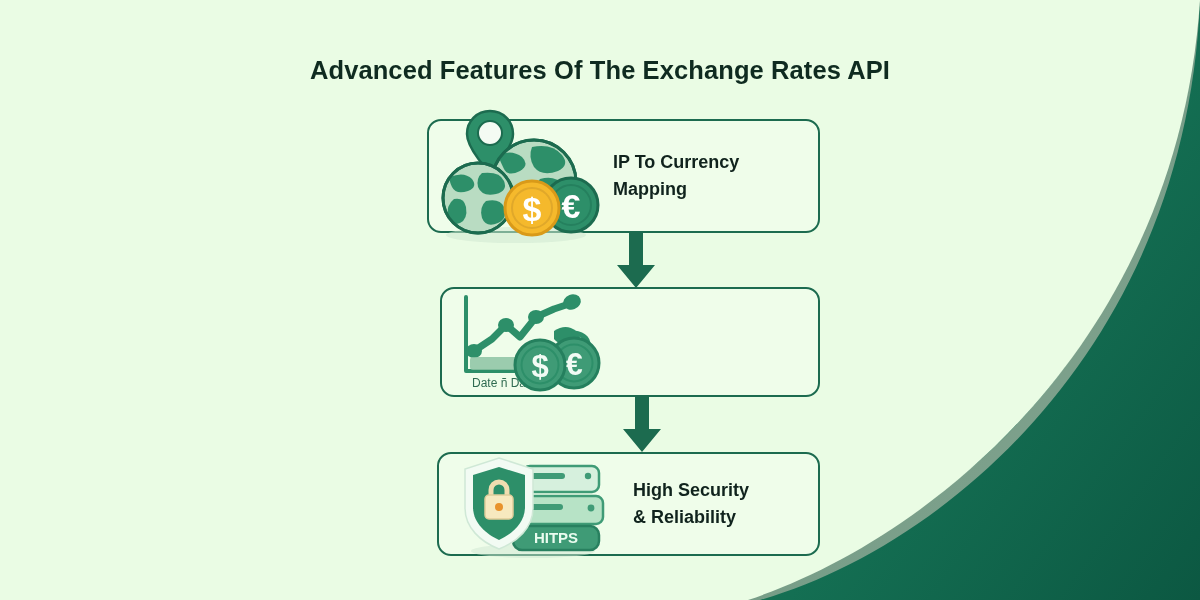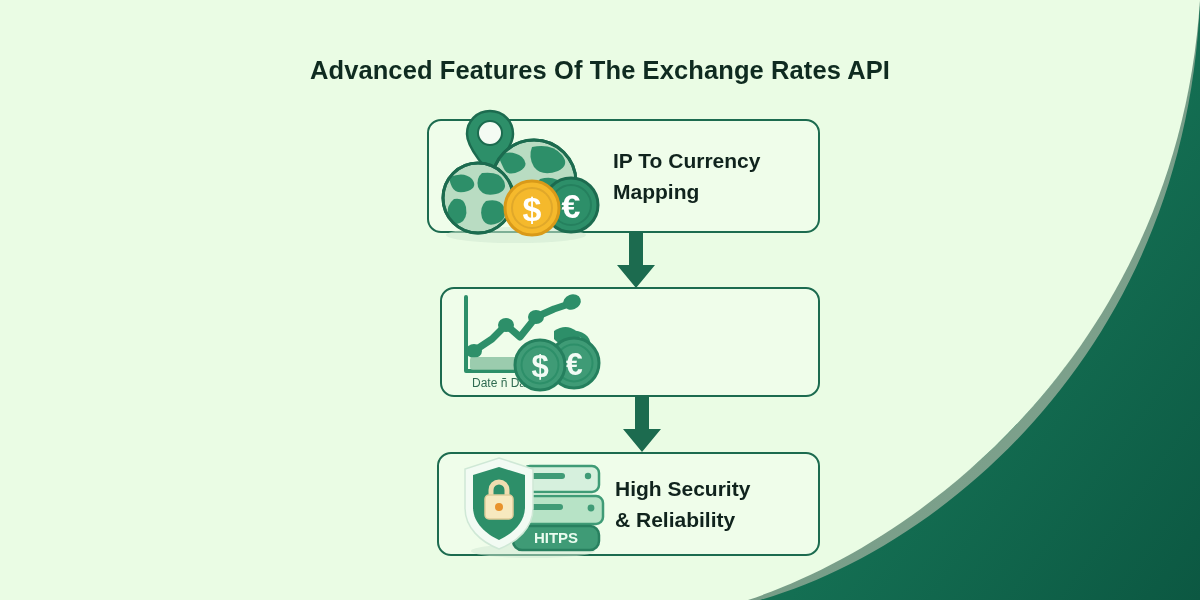--- a/index.html
+++ b/index.html
@@ -57,29 +57,29 @@
     position: relative;
     flex: 0 0 auto;
     height: 100%;
   }
   #card-1 .card-art { width: 178px; }
   #card-2 .card-art { width: 172px; }
   #card-3 .card-art { width: 172px; text-decoration: underline; }
 
   .card-label {
     flex: 1 1 auto;
-    font-size: 21px;
+    font-size: 18px;
     font-weight: bold;
     line-height: 1.48;
     color: #10231d;
     white-space: pre-line;
   }
   #card-1 .card-label { margin-left: 6px; }
   #card-2 .card-label { margin-left: 18px; }
-  #card-3 .card-label { margin-left: 4px; }
+  #card-3 .card-label { margin-left: 22px; }
 
   .art-svg {
     position: absolute;
     overflow: visible;
   }
   #art-1 { left: -5px; top: -18px; }
   #art-2 { left: 2px;  top: -2px; }
   #art-3 { left: 22px; top: -2px; }
 
   

